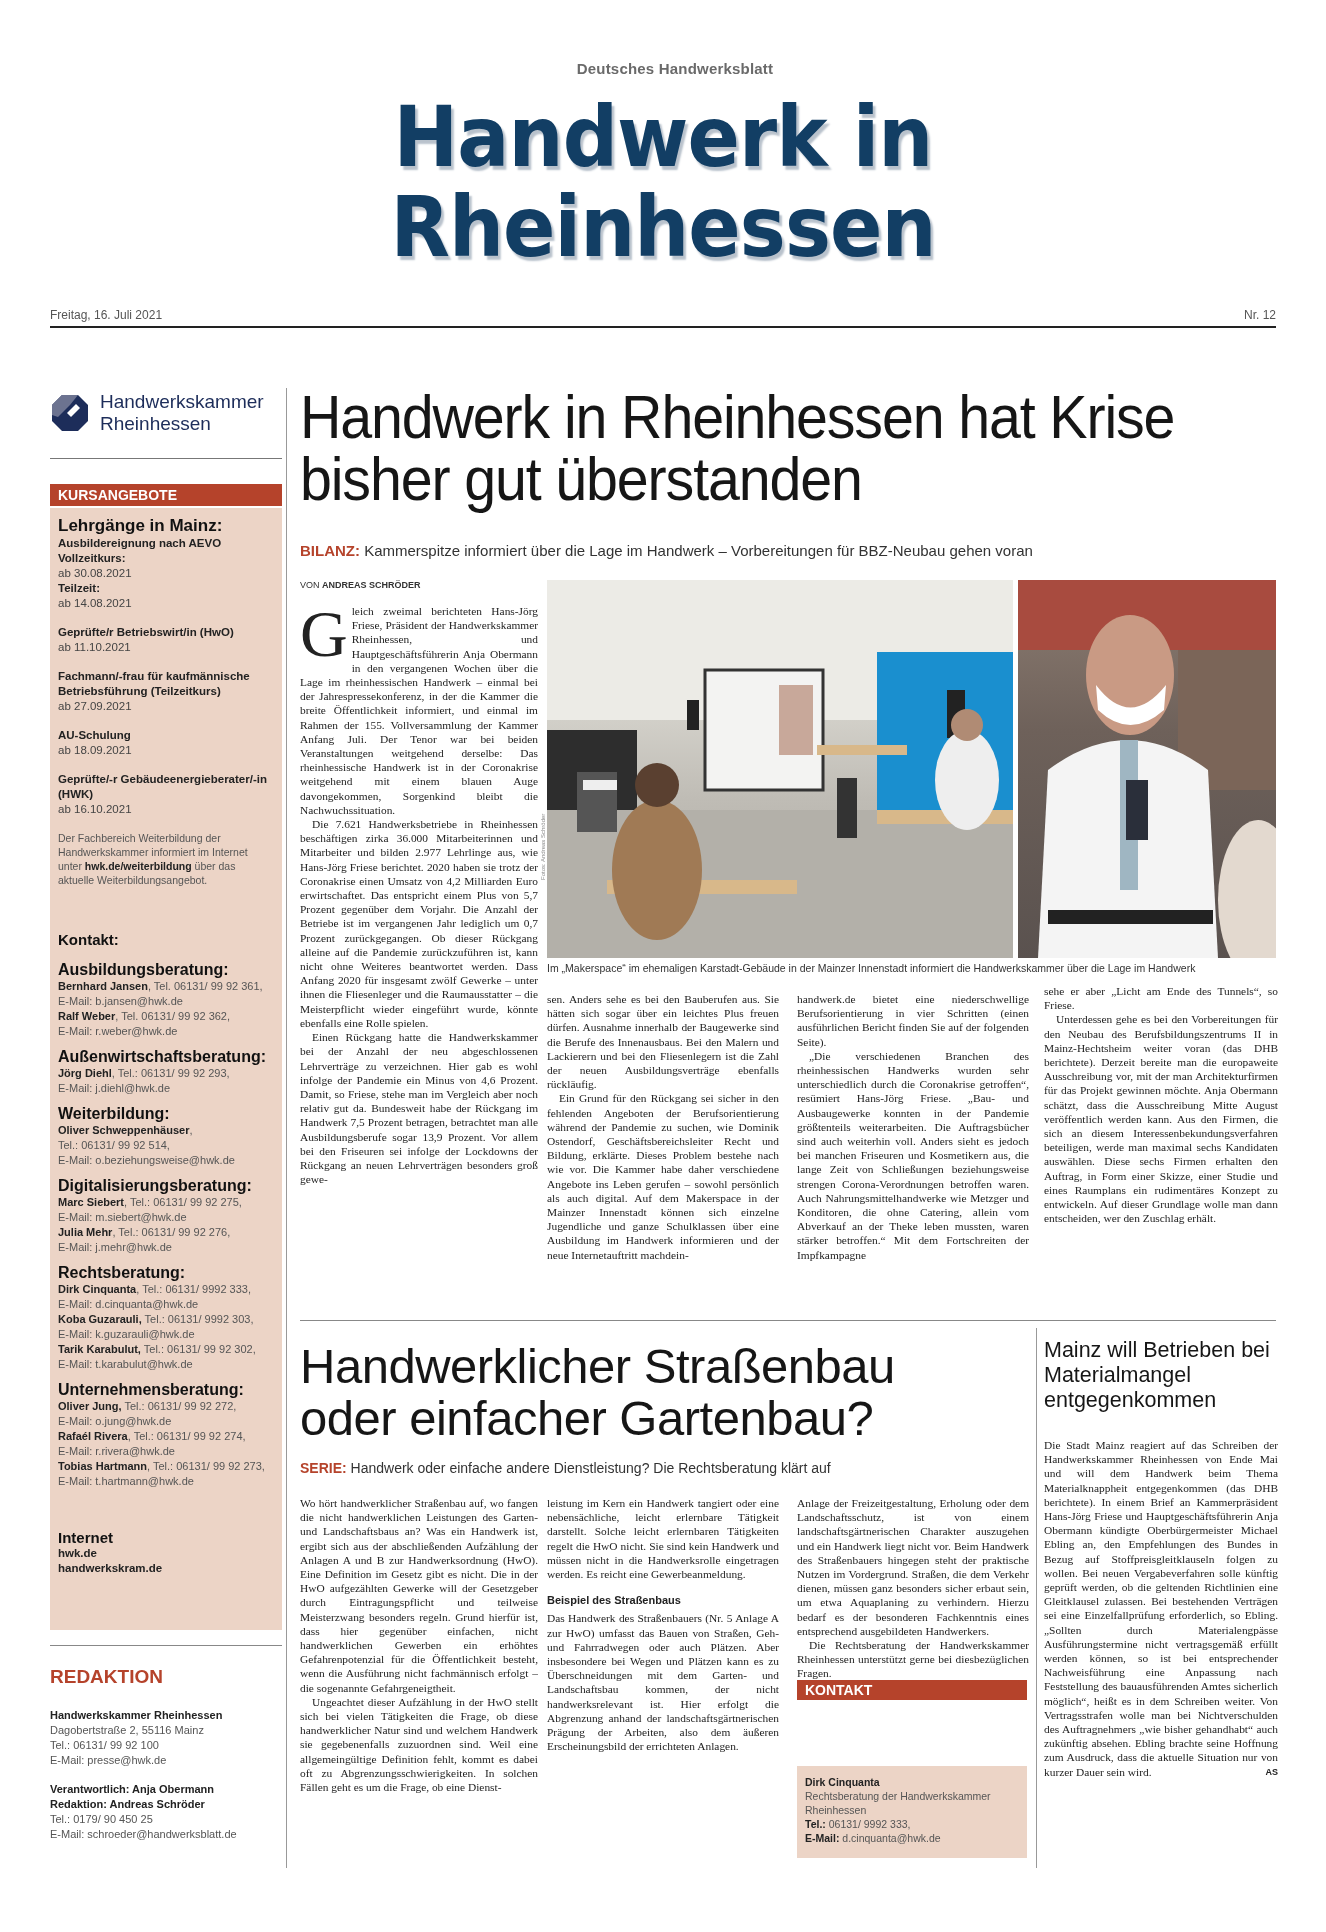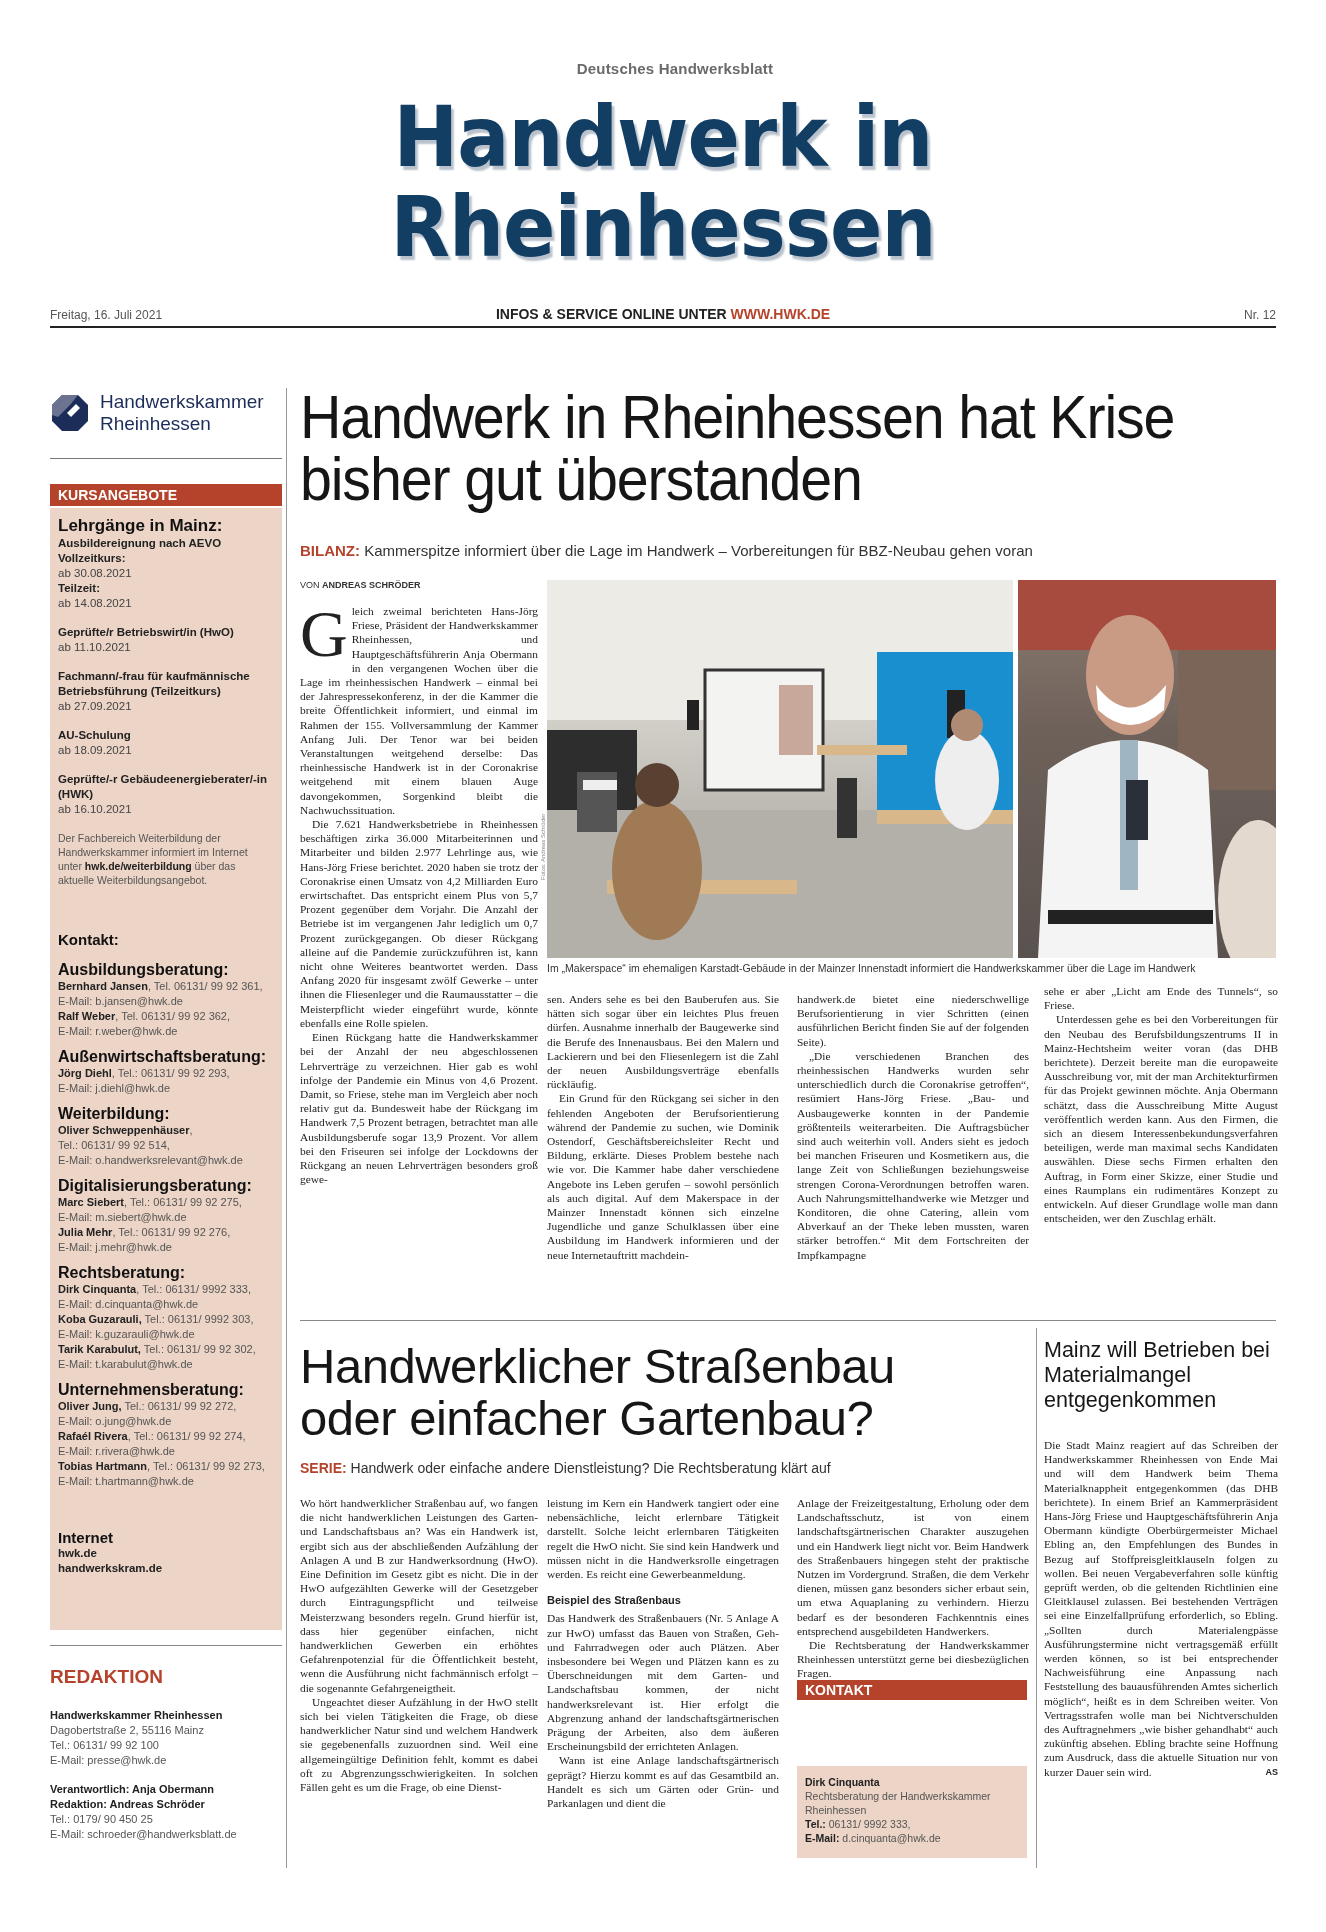--- a/index.html
+++ b/index.html
@@ -88,23 +88,20 @@
 </head>
 <body>
 
 <div class="masthead-top">Deutsches Handwerksblatt</div>
 <div class="masthead-title">
   <div>Handwerk in</div>
   <div>Rheinhessen</div>
 </div>
 <div class="topbar">
   <span class="date">Freitag, 16. Juli 2021</span>
-  <div class="center">
-    <span>INFOS &amp; SERVICE ONLINE UNTER </span><span class="url">WWW.HWK.DE</span>
-  </div>
   <span class="nr">Nr. 12</span>
 </div>
 
 <div class="sidebar-vrule"></div>
 <div class="sidebar">
   <div class="logo">
     <svg viewBox="0 0 40 40">
       <polygon points="12,2 28,2 38,12 38,28 28,38 12,38 2,28 2,12" fill="#1d2d5a"></polygon>
       <polygon points="12,2 28,2 20,12 8,24 2,22 2,12" fill="#6c7390"></polygon>
       <polygon points="17,20 26,11 30,15 21,24" fill="#ffffff"></polygon>
@@ -147,21 +144,21 @@
     <div class="p"><b>Ralf Weber</b><span>, Tel. 06131/ 99 92 362,</span></div>
     <div class="p">E-Mail: r.weber@hwk.de</div>
 
     <div class="sec-h">Außenwirtschaftsberatung:</div>
     <div class="p"><b>Jörg Diehl</b><span>, Tel.: 06131/ 99 92 293,</span></div>
     <div class="p">E-Mail: j.diehl@hwk.de</div>
 
     <div class="sec-h">Weiterbildung:</div>
     <div class="p"><b>Oliver Schweppenhäuser</b>,</div>
     <div class="p">Tel.: 06131/ 99 92 514,</div>
-    <div class="p">E-Mail: o.handwerksrelevant@hwk.de</div>
+    <div class="p">E-Mail: o.beziehungsweise@hwk.de</div>
 
     <div class="sec-h">Digitalisierungsberatung:</div>
     <div class="p"><b>Marc Siebert</b><span>, Tel.: 06131/ 99 92 275,</span></div>
     <div class="p">E-Mail: m.siebert@hwk.de</div>
     <div class="p"><b>Julia Mehr</b><span>, Tel.: 06131/ 99 92 276,</span></div>
     <div class="p">E-Mail: j.mehr@hwk.de</div>
 
     <div class="sec-h">Rechtsberatung:</div>
     <div class="p"><b>Dirk Cinquanta</b><span>, Tel.: 06131/ 9992 333,</span></div>
     <div class="p">E-Mail: d.cinquanta@hwk.de</div>
@@ -269,21 +266,20 @@
 <div class="sec-kicker"><span class="lab">SERIE:</span><span> Handwerk oder einfache andere Dienstleistung? Die Rechtsberatung klärt auf</span></div>
 
 <div class="col" style="left:300px; top:1496px; width:238px;">
   <p class="first">Wo hört handwerklicher Straßenbau auf, wo fangen die nicht handwerklichen Leistungen des Garten- und Landschaftsbaus an? Was ein Handwerk ist, ergibt sich aus der abschließenden Aufzählung der Anlagen A und B zur Handwerksordnung (HwO). Eine Definition im Gesetz gibt es nicht. Die in der HwO aufgezählten Gewerke will der Gesetzgeber durch Eintragungspflicht und teilweise Meisterzwang besonders regeln. Grund hierfür ist, dass hier gegenüber einfachen, nicht handwerklichen Gewerben ein erhöhtes Gefahrenpotenzial für die Öffentlichkeit besteht, wenn die Ausführung nicht fachmännisch erfolgt – die sogenannte Gefahrgeneigtheit.</p>
   <p>Ungeachtet dieser Aufzählung in der HwO stellt sich bei vielen Tätigkeiten die Frage, ob diese handwerklicher Natur sind und welchem Handwerk sie gegebenenfalls zuzuordnen sind. Weil eine allgemeingültige Definition fehlt, kommt es dabei oft zu Abgrenzungsschwierigkeiten. In solchen Fällen geht es um die Frage, ob eine Dienst-</p>
 </div>
 <div class="col" style="left:547px; top:1496px; width:232px;">
   <p class="first">leistung im Kern ein Handwerk tangiert oder eine nebensächliche, leicht erlernbare Tätigkeit darstellt. Solche leicht erlernbaren Tätigkeiten regelt die HwO nicht. Sie sind kein Handwerk und müssen nicht in die Handwerksrolle eingetragen werden. Es reicht eine Gewerbeanmeldung.</p>
   <div class="subhead">Beispiel des Straßenbaus</div>
   <p class="first">Das Handwerk des Straßenbauers (Nr. 5 Anlage A zur HwO) umfasst das Bauen von Straßen, Geh- und Fahrradwegen oder auch Plätzen. Aber insbesondere bei Wegen und Plätzen kann es zu Überschneidungen mit dem Garten- und Landschaftsbau kommen, der nicht handwerksrelevant ist. Hier erfolgt die Abgrenzung anhand der landschaftsgärtnerischen Prägung der Arbeiten, also dem äußeren Erscheinungsbild der errichteten Anlagen.</p>
-  <p>Wann ist eine Anlage landschaftsgärtnerisch geprägt? Hierzu kommt es auf das Gesamtbild an. Handelt es sich um Gärten oder Grün- und Parkanlagen und dient die</p>
 </div>
 <div class="col" style="left:797px; top:1496px; width:232px;">
   <p class="first">Anlage der Freizeitgestaltung, Erholung oder dem Landschaftsschutz, ist von einem landschaftsgärtnerischen Charakter auszugehen und ein Handwerk liegt nicht vor. Beim Handwerk des Straßenbauers hingegen steht der praktische Nutzen im Vordergrund. Straßen, die dem Verkehr dienen, müssen ganz besonders sicher erbaut sein, um etwa Aquaplaning zu verhindern. Hierzu bedarf es der besonderen Fachkenntnis eines entsprechend ausgebildeten Handwerkers.</p>
   <p>Die Rechtsberatung der Handwerkskammer Rheinhessen unterstützt gerne bei diesbezüglichen Fragen.</p>
 </div>
 <div class="kontakt-head">KONTAKT</div>
 <div class="kontakt-box">
   <div><b>Dirk Cinquanta</b></div>
   <div>Rechtsberatung der Handwerkskammer</div>
   <div>Rheinhessen</div>

